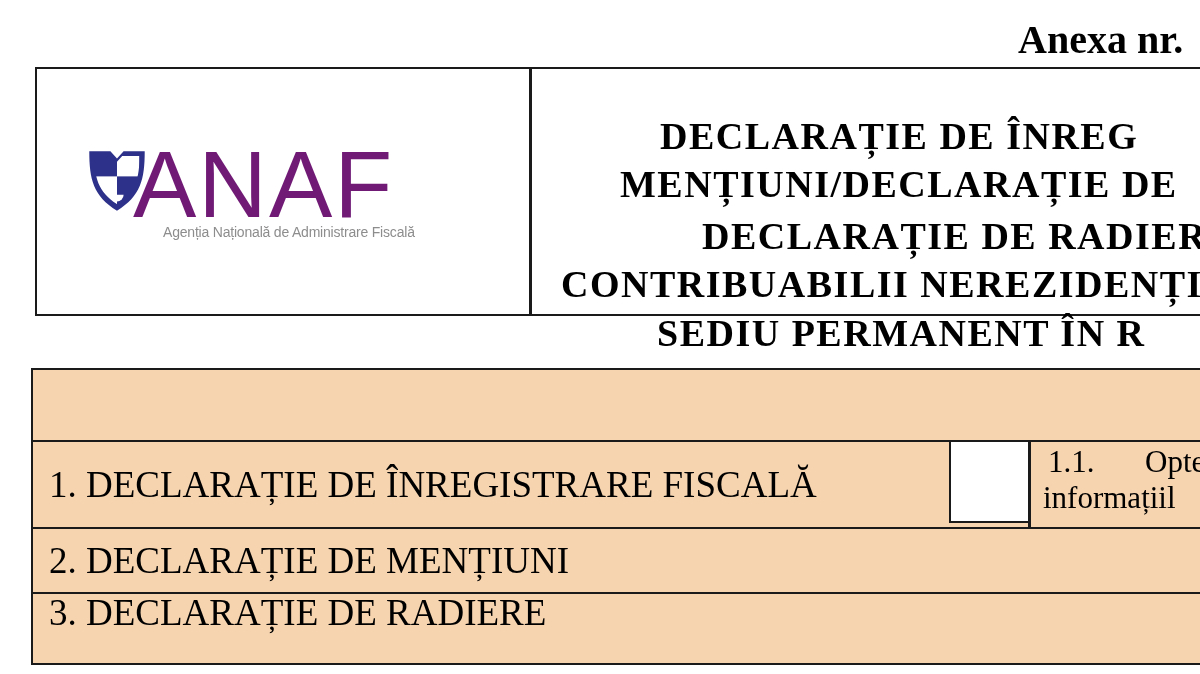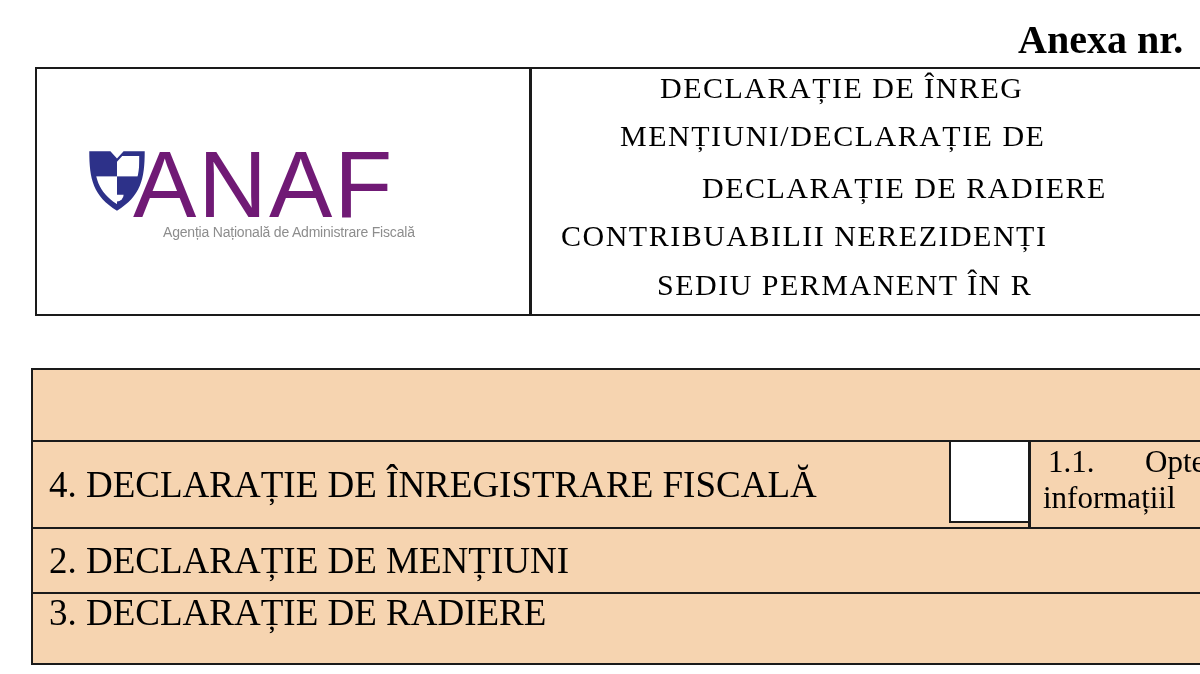--- a/index.html
+++ b/index.html
@@ -25,22 +25,22 @@
   .tagline{
     position:absolute;left:163px;top:224px;
     font-family:"Liberation Sans",sans-serif;font-size:14px;letter-spacing:-0.2px;
     color:#8D8D8D;white-space:nowrap;
   }
   .annex{
     position:absolute;left:1010px;top:18px;
     font-weight:bold;font-size:40px;line-height:44px;white-space:nowrap;margin-left:8px;
   }
   .title-line{
-    position:absolute;font-weight:normal;font-size:30px;line-height:48px;
-    letter-spacing:1.5px;white-space:nowrap;
+    position:absolute;font-weight:bold;font-size:38px;line-height:48px;
+    letter-spacing:1.5px;white-space:nowrap;margin-top:48px;
   }
   .t1{left:660px;top:64px}
   .t2{left:620px;top:112px}
   .t3{left:702px;top:164px}
   .t4{left:561px;top:212px}
   .t5{left:657px;top:261px}
   
   .sec-table{
     position:absolute;left:31px;top:368px;width:1179px;height:297px;
     background:#F6D4B0;border:2px solid #1a1a1a;border-right:none;box-sizing:border-box;
@@ -97,21 +97,21 @@
   <div class="title-line t2">MENȚIUNI/DECLARAȚIE DE</div>
   <div class="title-line t3">DECLARAȚIE DE RADIERE</div>
   <div class="title-line t4">CONTRIBUABILII NEREZIDENȚI</div>
   <div class="title-line t5">SEDIU PERMANENT ÎN R</div>
 
   <div class="sec-table">
     <div class="sec-inner">
 
       <div class="hline h1"></div>
 
-      <div class="row-label lbl-r1">4. DECLARAȚIE DE ÎNREGISTRARE FISCALĂ</div>
+      <div class="row-label lbl-r1">1. DECLARAȚIE DE ÎNREGISTRARE FISCALĂ</div>
       <div class="checkbox"></div>
       <div class="vline v-cb"></div>
       <div class="note note-num">1.1.</div>
       <div class="note note-word">Opte</div>
       <div class="note note-line2">informațiil</div>
       <div class="hline h2"></div>
 
       <div class="row-label lbl-r2">2. DECLARAȚIE DE MENȚIUNI</div>
       <div class="hline h3"></div>
 

